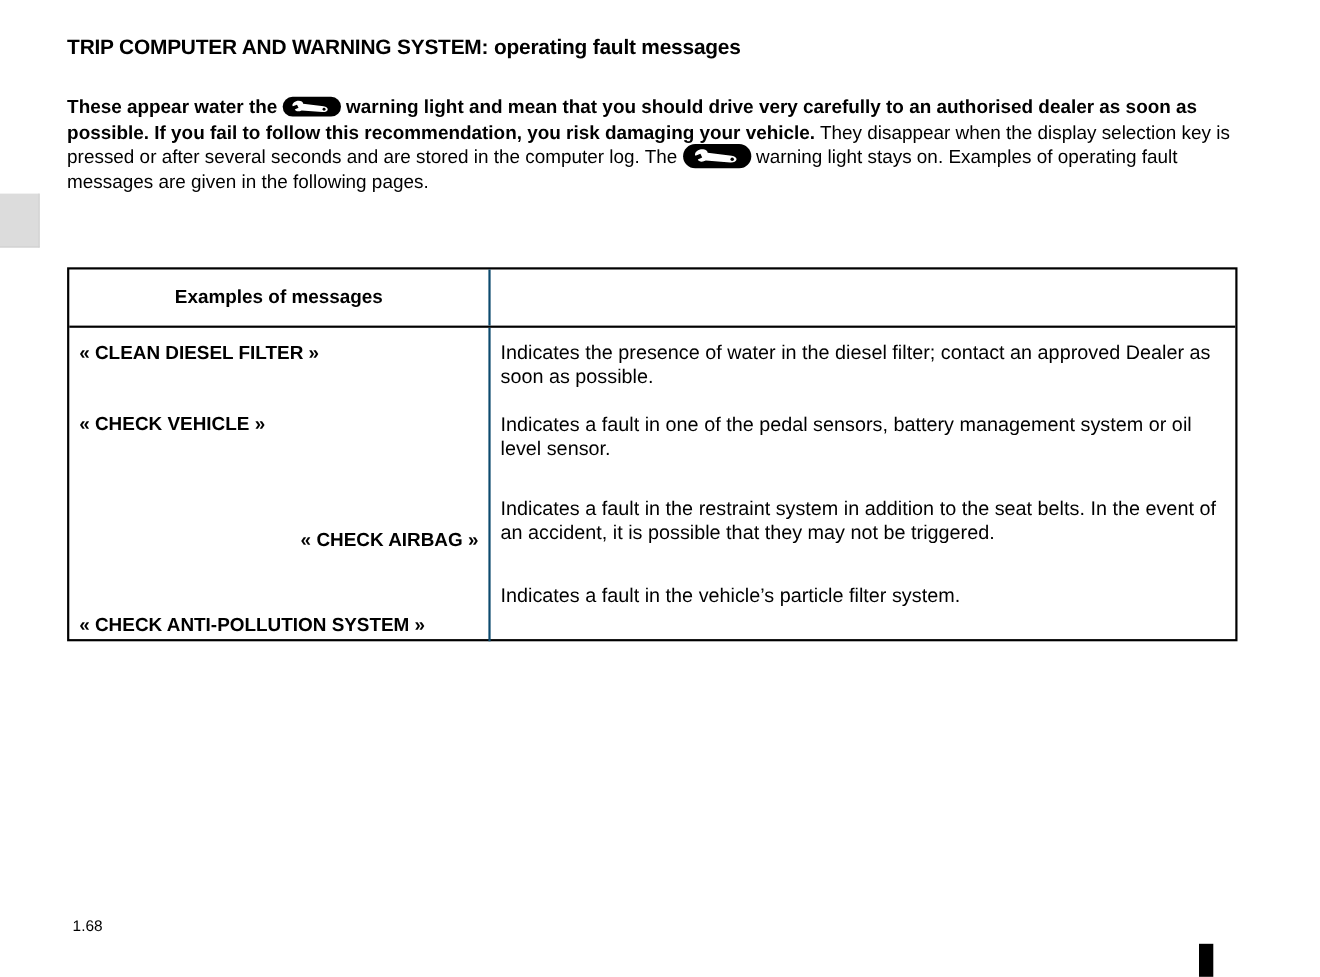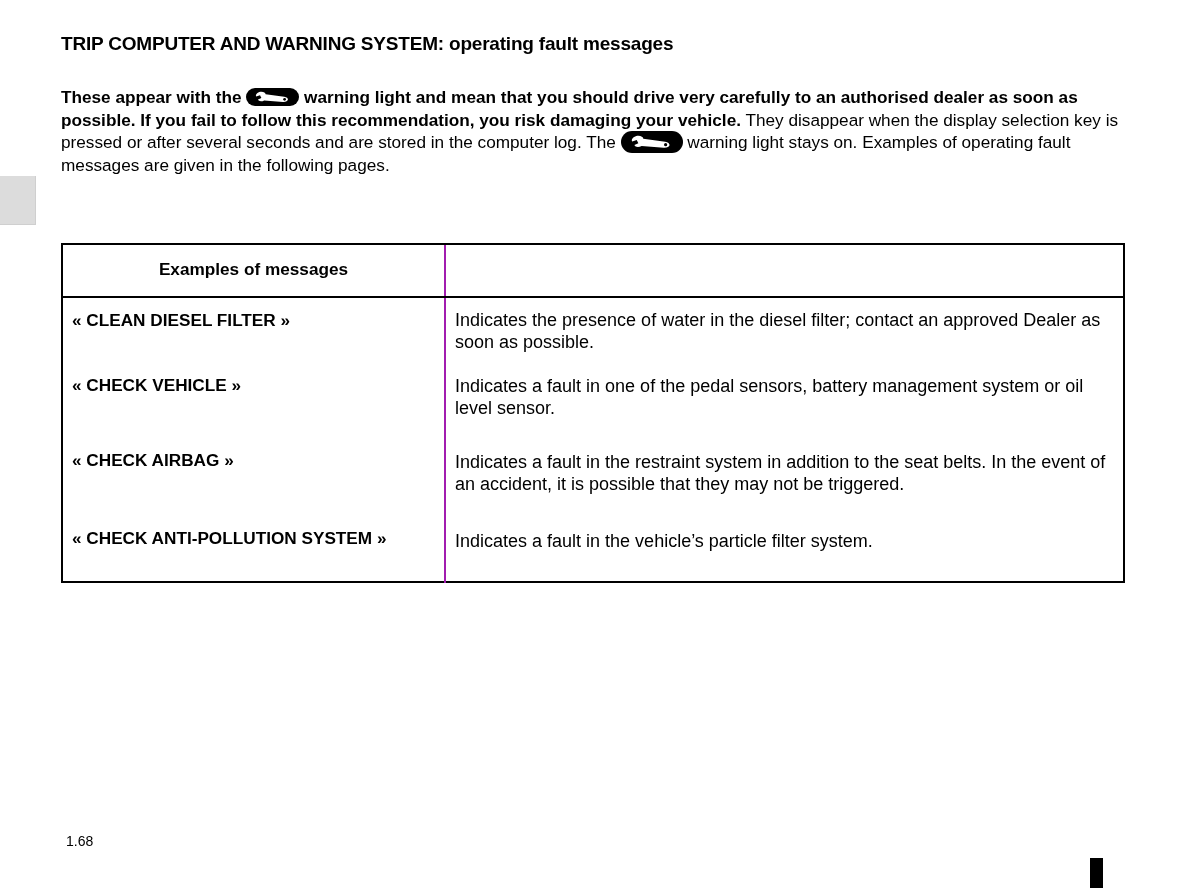--- a/index.html
+++ b/index.html
@@ -97,21 +97,21 @@
     height: 51px;
     border-bottom: 2px solid #000000;
   }
   .msg-table .body-row {
     display: flex;
     height: 285px;
   }
   .col-left {
     width: 383px;
     box-sizing: border-box;
-    border-right: 2px solid #a21caf;
+    border-right: 2px solid #0c4a6e;
     flex: 0 0 383px;
   }
   .col-right {
     flex: 1 1 auto;
     box-sizing: border-box;
   }
   .head-cell {
     display: flex;
     align-items: center;
     justify-content: center;
@@ -131,21 +131,21 @@
   }
   .msg-desc {
     font-size: 18px;
     font-weight: normal;
     line-height: 21.5px;
   }
   
   .entry { }
   .entry-0 { margin-top: 0px; }
   .entry-1 { margin-top: 44px; }
-  .entry-2 { margin-top: 54px; }
+  .entry-2 { margin-top: 84px; text-align: right; }
   .entry-3 { margin-top: 57px; }
 
   .desc-0 { margin-top: 0px; }
   .desc-1 { margin-top: 23px; }
   .desc-2 { margin-top: 33px; }
   .desc-3 { margin-top: 36px; }
 
   
   .page-number {
     position: absolute;
@@ -163,21 +163,21 @@
   }
 </style>
 </head>
 <body>
 
 <div class="edge-tab"></div>
 
 <h1 class="page-title">TRIP COMPUTER AND WARNING SYSTEM: operating fault messages</h1>
 
 <div class="intro">
-  <span class="bold-lead">These appear with the</span><span>&nbsp;</span><span class="warn-icon small"><svg viewBox="0 0 40 14" xmlns="http://www.w3.org/2000/svg" aria-hidden="true">
+  <span class="bold-lead">These appear water the</span><span>&nbsp;</span><span class="warn-icon small"><svg viewBox="0 0 40 14" xmlns="http://www.w3.org/2000/svg" aria-hidden="true">
         <path d="M6.2 2.0 C3.4 3.0 2.2 5.3 3.2 6.6 L7.0 5.2 L8.4 8.0 L5.0 9.6 C5.6 11.4 8.6 11.8 11.2 10.4 L30.0 11.9 C32.6 12.1 34.6 11.2 34.9 9.8 C35.2 8.3 33.6 7.0 31.2 6.7 L12.6 4.3 C12.6 2.3 9.4 1.0 6.2 2.0 Z" fill="#ffffff"></path>
         <circle cx="31.6" cy="9.3" r="1.35" fill="#000000"></circle>
       </svg></span><span>&nbsp;</span><span class="bold-lead">warning light and mean that you should drive very carefully to an authorised dealer as soon as possible. If you fail to follow this recommendation, you risk damaging your vehicle.</span>
   <span class="normal-follow">They disappear when the display selection key is pressed or after several seconds and are stored in the computer log. The</span>
   <span class="warn-icon large"><svg viewBox="0 0 40 14" xmlns="http://www.w3.org/2000/svg" aria-hidden="true">
         <path d="M6.2 2.0 C3.4 3.0 2.2 5.3 3.2 6.6 L7.0 5.2 L8.4 8.0 L5.0 9.6 C5.6 11.4 8.6 11.8 11.2 10.4 L30.0 11.9 C32.6 12.1 34.6 11.2 34.9 9.8 C35.2 8.3 33.6 7.0 31.2 6.7 L12.6 4.3 C12.6 2.3 9.4 1.0 6.2 2.0 Z" fill="#ffffff"></path>
         <circle cx="31.6" cy="9.3" r="1.35" fill="#000000"></circle>
       </svg></span>
   <span class="normal-follow">warning light stays on. Examples of operating fault messages are given in the following pages.</span>
 </div>

